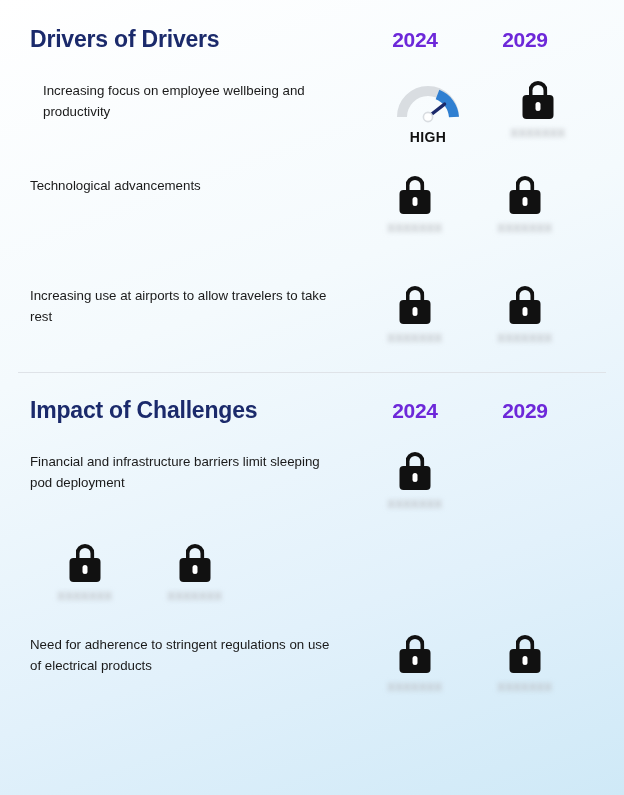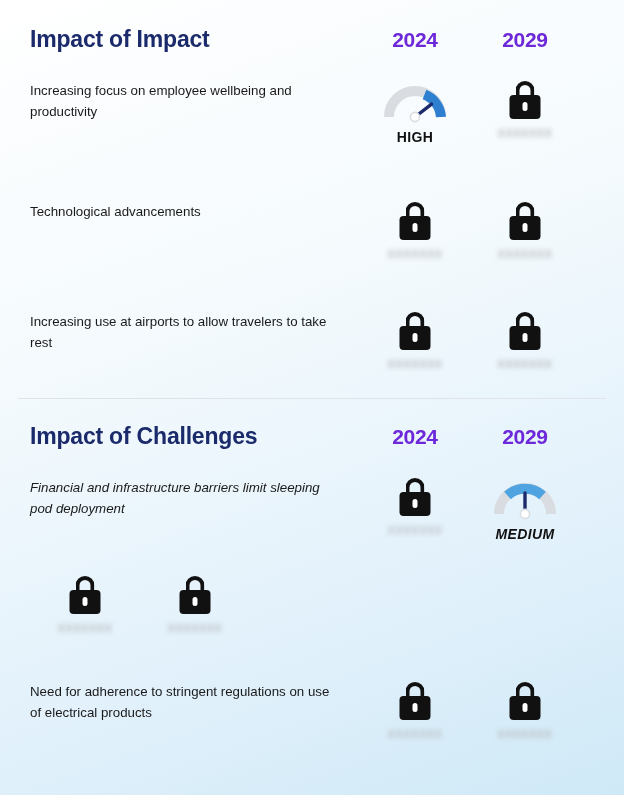--- a/index.html
+++ b/index.html
@@ -151,26 +151,26 @@
   }
 </style>
 </head>
 <body>
 
 <div class="page">
 
   <div class="section" style="padding-top:26px;">
 
     <div class="section-header">
-      <div class="section-title">Impact of Impact</div>
+      <div class="section-title">Drivers of Drivers</div>
       <div class="col-head">2024</div>
       <div class="col-head">2029</div>
     </div>
 
-    <div class="row" style="margin-top:28px;">
+    <div class="row" style="margin-top:28px;justify-content:center;">
       <div class="row-label">Increasing focus on employee wellbeing and productivity</div>
 
       <div class="cell">
         <div class="gauge-wrap">
           <div class="gauge">
             <svg width="62" height="42" viewBox="0 0 62 42">
               <path d="M5 36 A26 26 0 0 1 57 36" fill="none" stroke="#d9dde1" stroke-width="10" stroke-linecap="butt"></path>
               <path d="M40.5 13.5 A26 26 0 0 1 57 36" fill="none" stroke="#2f7fd1" stroke-width="10" stroke-linecap="butt"></path>
               <g transform="rotate(52 31 36)">
                 <path d="M31 36 L31 15" stroke="#1b2a6b" stroke-width="3.4" stroke-linecap="round"></path>
@@ -187,21 +187,21 @@
           <div class="lock-icon">
             <span class="shackle"></span>
               <span class="body"></span>
               <span class="keyhole"></span>
           </div>
           <div class="blurred-label">XXXXXXX</div>
         </div>
       </div>
     </div>
 
-    <div class="row" style="margin-top:57px;">
+    <div class="row" style="margin-top:31px;">
       <div class="row-label">Technological advancements</div>
 
       <div class="cell">
         <div class="lock-wrap">
           <div class="lock-icon">
             <span class="shackle"></span>
               <span class="body"></span>
               <span class="keyhole"></span>
           </div>
           <div class="blurred-label">XXXXXXX</div>
@@ -251,49 +251,34 @@
   <div class="divider" style="margin-top:28px;"></div>
 
   <div class="section" style="padding-top:24px;">
 
     <div class="section-header">
       <div class="section-title">Impact of Challenges</div>
       <div class="col-head">2024</div>
       <div class="col-head">2029</div>
     </div>
 
-    <div class="row" style="margin-top:28px;font-style:italic;">
+    <div class="row" style="margin-top:28px;">
       <div class="row-label">Financial and infrastructure barriers limit sleeping pod deployment</div>
 
       <div class="cell">
         <div class="lock-wrap">
           <div class="lock-icon">
             <span class="shackle"></span>
               <span class="body"></span>
               <span class="keyhole"></span>
           </div>
           <div class="blurred-label">XXXXXXX</div>
         </div>
       </div>
 
-      <div class="cell">
-        <div class="gauge-wrap">
-          <div class="gauge">
-            <svg width="62" height="42" viewBox="0 0 62 42">
-              <path d="M5 36 A26 26 0 0 1 57 36" fill="none" stroke="#d9dde1" stroke-width="10" stroke-linecap="butt"></path>
-              <path d="M13.5 17.5 A26 26 0 0 1 48.5 17.5" fill="none" stroke="#4ea3e0" stroke-width="10" stroke-linecap="butt"></path>
-              <g transform="rotate(0 31 36)">
-                <path d="M31 36 L31 15" stroke="#1b2a6b" stroke-width="3.4" stroke-linecap="round"></path>
-              </g>
-              <circle cx="31" cy="36" r="4.6" fill="#ffffff" stroke="#d9dde1" stroke-width="1.6"></circle>
-            </svg>
-          </div>
-          <div class="gauge-label">MEDIUM</div>
-        </div>
-      </div>
     </div>
 
     <div class="row" style="margin-top:34px;">
 
       <div class="cell">
         <div class="lock-wrap">
           <div class="lock-icon">
             <span class="shackle"></span>
               <span class="body"></span>
               <span class="keyhole"></span>
@@ -307,21 +292,21 @@
           <div class="lock-icon">
             <span class="shackle"></span>
               <span class="body"></span>
               <span class="keyhole"></span>
           </div>
           <div class="blurred-label">XXXXXXX</div>
         </div>
       </div>
     </div>
 
-    <div class="row" style="margin-top:48px;">
+    <div class="row" style="margin-top:33px;">
       <div class="row-label">Need for adherence to stringent regulations on use of electrical products</div>
 
       <div class="cell">
         <div class="lock-wrap">
           <div class="lock-icon">
             <span class="shackle"></span>
               <span class="body"></span>
               <span class="keyhole"></span>
           </div>
           <div class="blurred-label">XXXXXXX</div>

